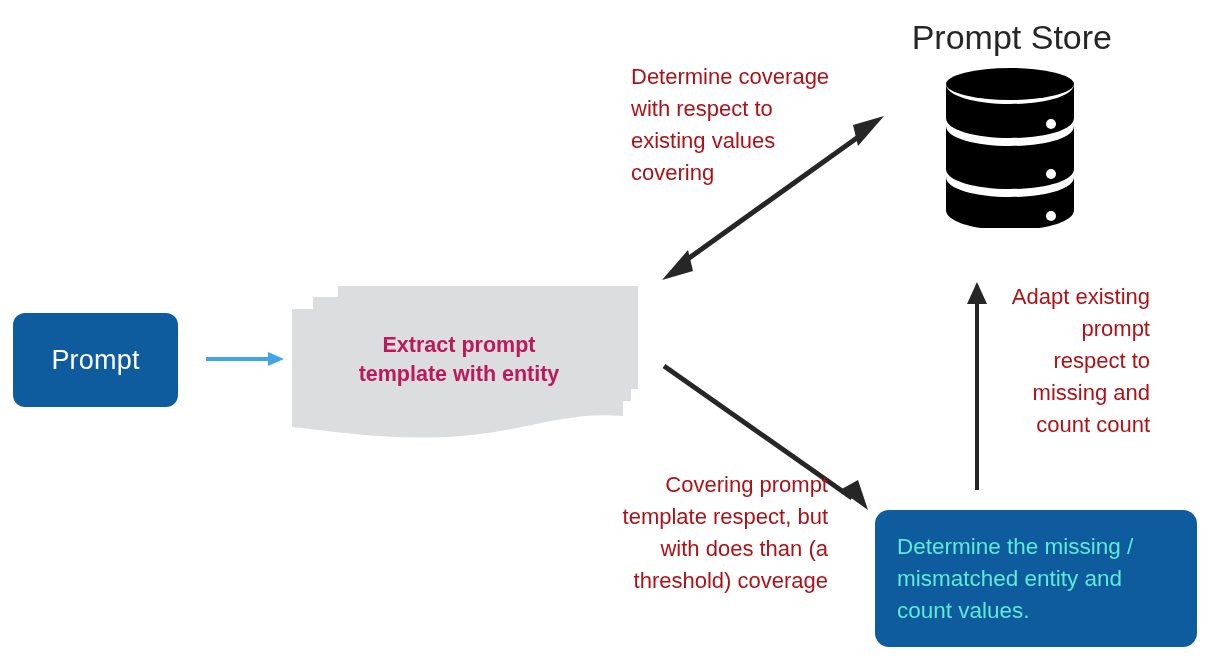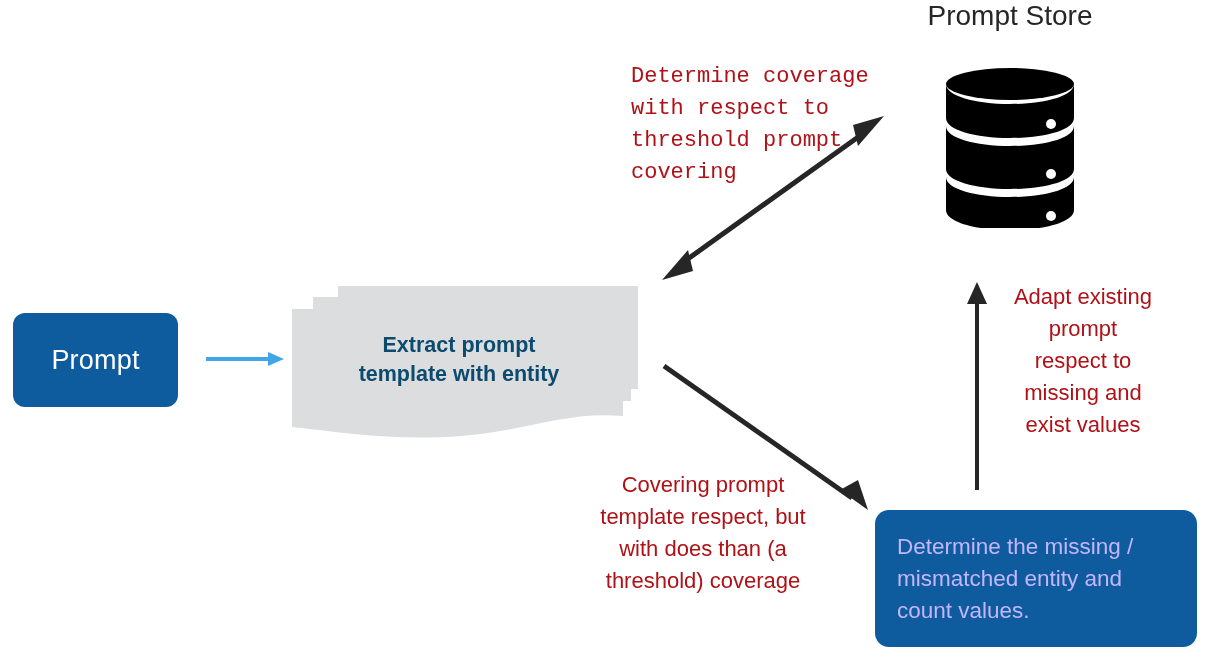--- a/index.html
+++ b/index.html
@@ -42,49 +42,49 @@
   #blue-arrow { left: 200px; top: 344px; width: 86px; height: 30px; }
 
   
   #doc-stack { left: 286px; top: 281px; width: 360px; height: 165px; }
   #doc-stack .doc-text {
     position: absolute;
     left: 28px;
     top: 50px;
     width: 290px;
     text-align: center;
-    color: #0c4a6e;
+    color: #be185d;
     font-size: 21.5px;
     font-weight: bold;
     line-height: 29px;
   }
 
   
   #prompt-store-title {
     left: 908px;
-    top: 0;
+    top: 18px;
     width: 204px;
-    text-align: center;
+    text-align: right;
     color: #262626;
-    font-size: 28px;
+    font-size: 34px;
     font-weight: 400;
   }
   #db-icon { left: 941px; top: 66px; width: 138px; height: 162px; }
 
   
   .red-note {
     color: #b01116;
     font-size: 22px;
     line-height: 32px;
     font-weight: 400;
   }
-  #note-determine-coverage { left: 631px; top: 61px; width: 250px; text-align: left; font-family: Liberation Mono, monospace; }
+  #note-determine-coverage { left: 631px; top: 61px; width: 250px; text-align: left; }
   #note-add-new-template   { left: 700px; top: 221px; width: 196px; text-align: right; }
-  #note-adapt-existing     { left: 993px; top: 281px; width: 180px; text-align: center; }
-  #note-covering-prompt    { left: 578px; top: 469px; width: 250px; text-align: center; }
+  #note-adapt-existing     { left: 970px; top: 281px; width: 180px; text-align: right; }
+  #note-covering-prompt    { left: 578px; top: 469px; width: 250px; text-align: right; }
 
   
   #arrow-up-right  { left: 650px; top: 108px;  width: 246px; height: 180px; }
   #arrow-down-right{ left: 650px; top: 352px;  width: 230px; height: 172px; }
   #arrow-up-vert   { left: 958px; top: 278px;  width: 38px;  height: 218px; }
 
   
   #determine-box {
     left: 875px;
     top: 510px;
@@ -92,21 +92,21 @@
     height: 137px;
     background: #0e5c9e;
     border-radius: 14px;
     display: flex;
     flex-direction: column;
     justify-content: center;
     box-sizing: border-box;
     padding: 0 22px;
   }
   #determine-box .line {
-    color: #c4b5fd;
+    color: #5eead4;
     font-size: 22.5px;
     line-height: 32px;
     text-align: left;
   }
 </style>
 </head>
 <body>
 
 <div id="canvas">
 
@@ -177,31 +177,31 @@
   <div class="abs" id="arrow-up-vert">
     <svg width="38" height="218" viewBox="0 0 38 218">
       <line x1="19" y1="212" x2="19" y2="18" stroke="#262626" stroke-width="4"></line>
       <polygon points="19,4 29,26 9,26" fill="#262626"></polygon>
     </svg>
   </div>
 
   <div class="abs red-note" id="note-determine-coverage">
     <div>Determine coverage</div>
     <div>with respect to</div>
-    <div>threshold prompt</div>
+    <div>existing values</div>
     <div>covering</div>
   </div>
 
 
   <div class="abs red-note" id="note-adapt-existing">
     <div>Adapt existing</div>
     <div>prompt</div>
     <div>respect to</div>
     <div>missing and</div>
-    <div>exist values</div>
+    <div>count count</div>
   </div>
 
   <div class="abs red-note" id="note-covering-prompt">
     <div>Covering prompt</div>
     <div>template respect, but</div>
     <div>with does than (a</div>
     <div>threshold) coverage</div>
   </div>
 
   <div class="abs" id="determine-box">

